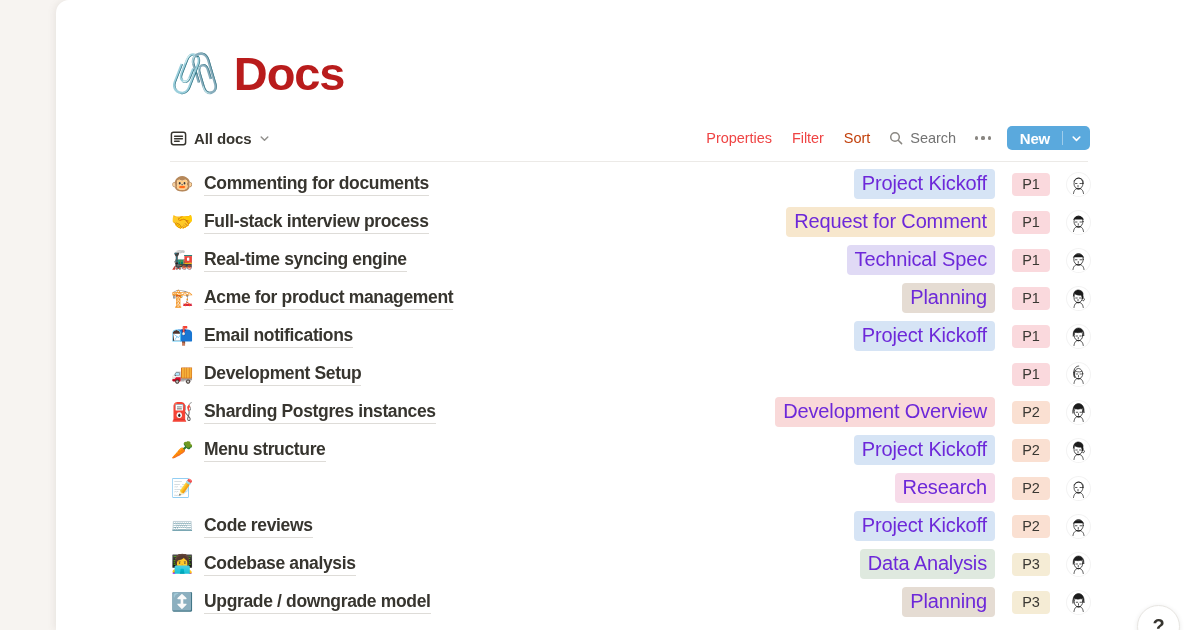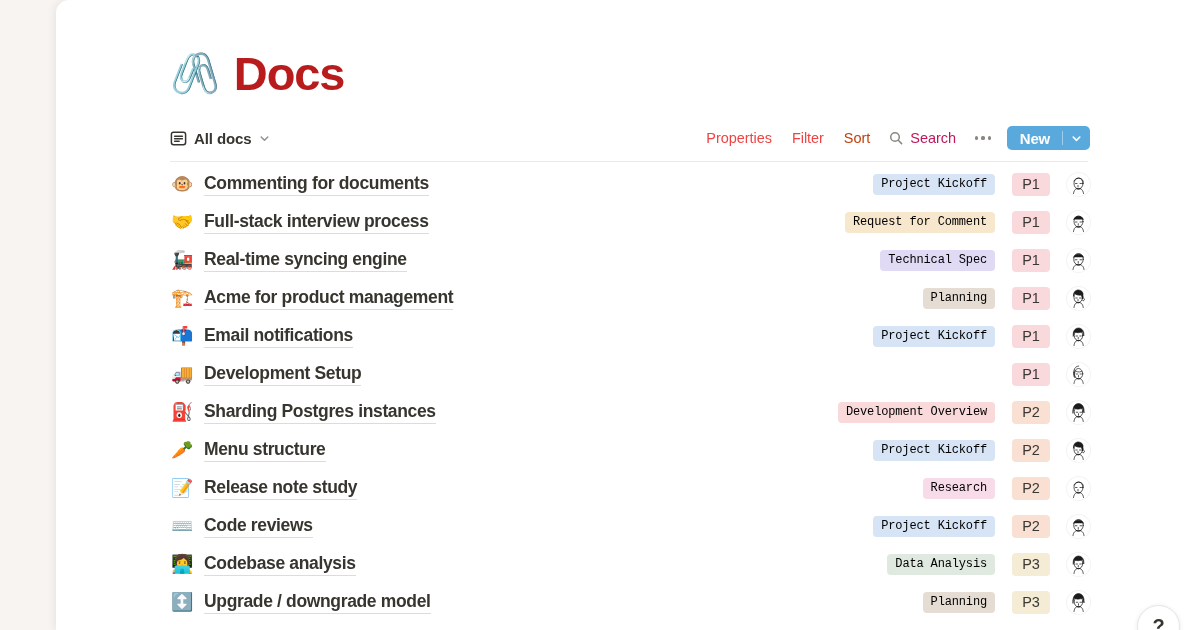--- a/index.html
+++ b/index.html
@@ -112,21 +112,21 @@
     letter-spacing: -0.05px;
   }
   .tb-btn.active { color: #c2410c; }
   .tb-search {
     display: flex;
     align-items: center;
     gap: 7px;
     padding: 5px 9px;
     cursor: pointer;
   }
-  .tb-search .s-label { font-size: 14.5px; color: #be185d; }
+  .tb-search .s-label { font-size: 14.5px; color: #737373; }
   .search-icon { width: 14px; height: 14px; display: block; }
 
   .tb-dots {
     padding: 5px 10px;
     cursor: pointer;
     display: flex;
     align-items: center;
     gap: 3px;
   }
   .tb-dots i {
@@ -197,27 +197,26 @@
     color: #37352f;
     letter-spacing: -0.35px;
     border-bottom: 1.3px solid #dedcd8;
     padding-bottom: 1px;
     white-space: nowrap;
   }
 
   .row-spacer { flex: 1 1 auto; }
 
   .tag {
-    font-size: 12px;
-    color: #000000;
+    font-size: 20px;
+    color: #6d28d9;
     border-radius: 4px;
     padding: 3px 8px 4px;
     white-space: nowrap;
     letter-spacing: -0.15px;
-    font-family: Liberation Mono, monospace;
   }
 
   .prio {
     font-size: 14.5px;
     color: #3a3833;
     border-radius: 4px;
     padding: 3px 9px 4px;
     margin-left: 17px;
     width: 38px;
     text-align: center;
@@ -472,21 +471,20 @@
       <path d="M32 22c2.5 0 3.5 2 2.5 4s-3 2-3.5.5"></path>
       <path d="M17.5 22h3M25 22h3"></path>
                   <path d="M22 25v3"></path>
                   <path d="M19 30.5c2 1.4 4.6 1.4 6.5 0"></path>
                 </g>
               </svg>
             </span>
           </div>
           <div class="doc-row">
             <span class="row-emoji">📝</span>
-            <span class="row-title">Release note study</span>
             <span class="row-spacer"></span>
             <span class="tag" style="background: rgb(247, 219, 233);">Research</span>
             <span class="prio" style="background: rgb(250, 224, 210);">P2</span>
             <span class="avatar">
               <svg viewBox="0 0 46 46">
                 <g fill="none" stroke="#1b1b1b" stroke-width="1.5" stroke-linecap="round" stroke-linejoin="round">
       <path d="M13 41c1-7 4-10 10-10s9 3 10 10"></path>
       <ellipse cx="23" cy="21" rx="9" ry="11"></ellipse>
       <path d="M14 16c2-7 16-8 18 0 .6 2.4.4 4-.4 5"></path>
       <path d="M17 21h3M26 21h3"></path>

